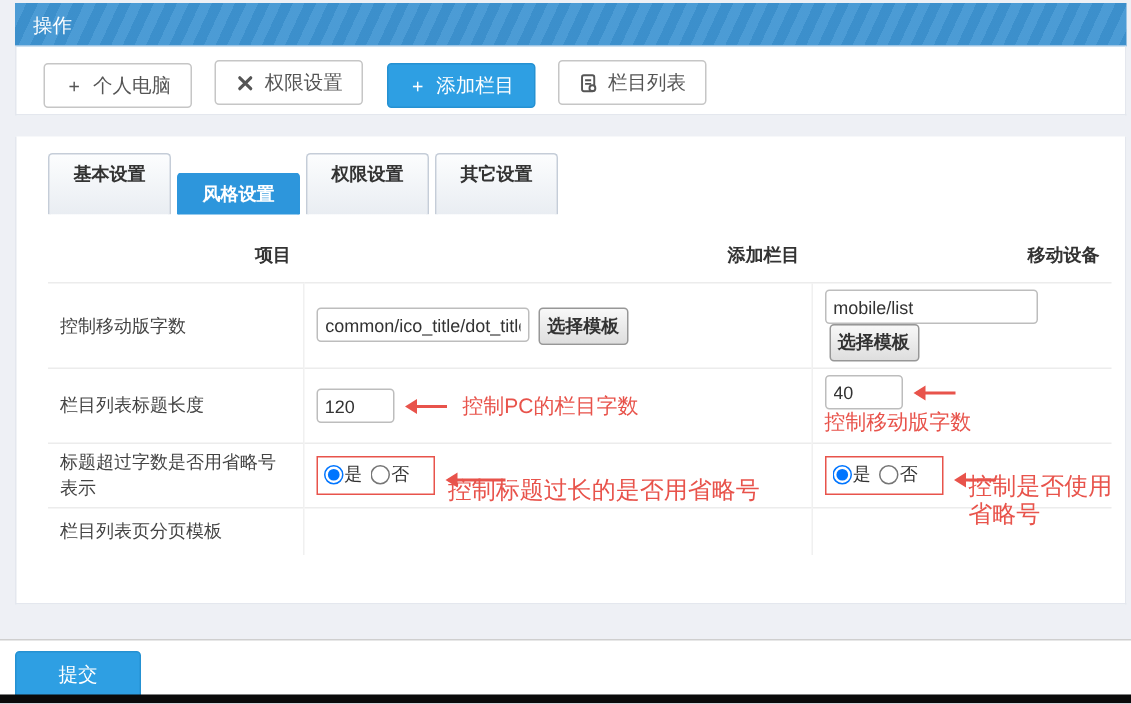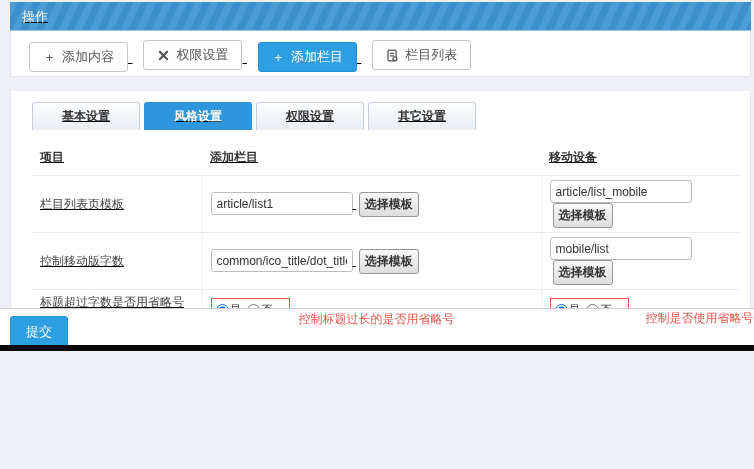--- a/index.html
+++ b/index.html
@@ -1,17 +1,17 @@
 <!DOCTYPE html>
 <html><head>
 <meta charset="utf-8">
 <style>
   * { margin:0; padding:0; box-sizing:border-box; }
   html,body { background:#eef0f5; font-family:"Liberation Sans","DejaVu Sans",sans-serif; }
-  .wrap { position:relative; width:754px; height:351px; background:#eef0f5; overflow:hidden;text-decoration:underline; }
+  .wrap { position:relative; width:754px; height:469px; background:#eef0f5; overflow:hidden; }
   .inner { margin:2px 3px 0 10px; }
 
   
   .bar {
     height:29px; line-height:29px; padding-left:12px;
     color:#fff; font-size:13px;
     background:#3e94d2;
     background-image:repeating-linear-gradient(115deg, rgba(255,255,255,0.07) 0 7px, rgba(0,0,0,0.03) 7px 14px);
     border-bottom:1px solid #9cc4e4;
   }
@@ -24,70 +24,70 @@
   }
   .btn .ic { display:inline-flex; width:13px; height:13px; align-items:center; justify-content:center; font-size:13px; }
   .btn.primary { background:#2e9fe3; border-color:#2591d2; color:#fff; }
 
   .gap { height:14px; }
 
   .panel { background:#fff; border:1px solid #e4e7ee; border-top:none; padding:7px 0 10px 0; height:312px; }
 
   .tabs { display:flex; gap:4px; margin:4px 0 0 21px; }
   .tab {
-    padding:5px 29px; font-size:12px; font-weight:bold; color:#333; cursor:pointer;
+    padding:5px 16px; font-size:12px; font-weight:bold; color:#333; cursor:pointer;
     border:1px solid #c5cdd8; border-bottom:none; border-radius:3px 3px 0 0;
     background:linear-gradient(#fcfdfe,#e9edf2);
   }
-  .tab.active { background:#2d96dc; border-color:#2d96dc; color:#fff; }
+  .tab.active { background:#2d96dc; border-color:#2d96dc; color:#fff;margin-top:13px; }
 
   table.cfg { margin:11px 0 0 21px; width:709px; border-collapse:collapse; font-size:12px; color:#444; table-layout:fixed; }
   table.cfg col.c-item { width:170px; }
   table.cfg col.c-pc { width:339px; }
-  table.cfg th { text-align:left; font-weight:bold; color:#333; padding:8px 8px 9px 8px; }
+  table.cfg th { text-align:right; font-weight:bold; color:#333; padding:8px 8px 9px 8px; }
   table.cfg td { padding:4px 8px; height:31px; border-top:1px solid #ececec; vertical-align:middle; position:relative; }
   table.cfg td.v { border-left:1px solid #f0f0f0; }
 
   .inp { width:142px; height:23px; border:1px solid #bdbdbd; border-radius:3px; padding:0 5px; font-size:12px; color:#333; background:#fff; }
   .inp.small { width:52px; }
   .btn-mini {
     background:linear-gradient(#f8f8f8,#dedede); border:1px solid #979797; border-radius:3px;
     padding:3px 5px; font-size:12px; font-weight:bold; color:#333; margin-left:3px; cursor:pointer; white-space:nowrap;
   }
 
   .radio-lbl { display:inline-flex; align-items:center; font-size:12px; color:#333; margin-right:2px; }
   .radio-lbl input { margin:0 1px 0 0; }
   .redbox { display:inline-block; border:1px solid #e8534b; padding:3px 14px 3px 4px; background:transparent; }
 
   .red-note { color:#e8534b; font-size:14px; white-space:nowrap; vertical-align:middle; }
   .arr { display:inline-block; position:relative; width:26px; height:2px; background:#e8534b; vertical-align:middle; margin:0 7px 0 6px; }
   .arr:before { content:''; position:absolute; left:-2px; top:-4px; width:0; height:0;
     border-top:5px solid transparent; border-bottom:5px solid transparent; border-right:8px solid #e8534b; }
   .arr.long { width:38px; }
-  .abs-note { position:absolute; z-index:6; color:#e8534b; font-size:12px; }
+  .abs-note { position:absolute; z-index:6; color:#e8534b; font-size:16px; }
   .abs-note.pc5 { left:96px; top:21px; white-space:nowrap; }
   .abs-note.mb5 { left:104px; top:19px; width:110px; white-space:normal; line-height:19px; }
 
   .footer { position:absolute; left:0; bottom:6px; width:754px; background:#fff; border-top:1px solid #cfcfcf; padding:7px 0 7px 10px; height:37px; }
-  .btn-submit { background:#2e9fe3; border:1px solid #2591d2; border-radius:3px; color:#fff; font-size:13px; padding:6px 15px; cursor:pointer; }
+  .btn-submit { background:#2e9fe3; border:1px solid #2591d2; border-radius:3px; color:#fff; font-size:13px; padding:6px 28px; cursor:pointer; }
   .blackbar { position:absolute; left:0; bottom:0; width:754px; height:6px; background:#0a0a0a; }
 </style>
 </head>
 <body>
 
 <div class="wrap">
   <div class="inner">
 
     <div class="bar">
       <span>操作</span>
     </div>
     <div class="toolbar">
       <button class="btn">
         <span class="ic">+</span>
-        <span>添加内容</span>
+        <span>个人电脑</span>
       </button>
       <button class="btn">
         <span class="ic">
           <svg width="13" height="13" viewBox="0 0 16 16">
               <path d="M3.5 12.5 L12.5 3.5 M3.5 3.5 L12.5 12.5" stroke="#555" stroke-width="2.6" stroke-linecap="round" fill="none"></path>
             </svg>
         </span>
         <span>权限设置</span>
       </button>
       <button class="btn primary">
@@ -123,45 +123,47 @@
             <col class="c-pc">
             <col>
           </colgroup>
         <tbody>
             <tr>
           <th>项目</th>
           <th>添加栏目</th>
           <th>移动设备</th>
         </tr>
 
-        <tr>
-          <td>栏目列表页模板</td>
-          <td class="v">
-            <input class="inp" value="article/list1" style="">
-            <button class="btn-mini">选择模板</button>
-          </td>
-          <td class="v">
-            <input class="inp" value="article/list_mobile" style="">
-            <button class="btn-mini">选择模板</button>
-          </td>
-        </tr>
 
 
         <tr>
           <td>控制移动版字数</td>
           <td class="v">
             <input class="inp" value="common/ico_title/dot_title_14px-" style="">
             <button class="btn-mini">选择模板</button>
           </td>
           <td class="v">
             <input class="inp" value="mobile/list" style="">
             <button class="btn-mini">选择模板</button>
           </td>
         </tr>
 
+        <tr>
+          <td>栏目列表标题长度</td>
+          <td class="v">
+            <input class="inp small" value="120" style="">
+            <span class="arr"></span>
+            <span class="red-note">控制PC的栏目字数</span>
+          </td>
+          <td class="v">
+            <input class="inp small" value="40" style="">
+            <span class="arr"></span>
+            <span class="red-note">控制移动版字数</span>
+          </td>
+        </tr>
 
         <tr>
           <td>标题超过字数是否用省略号表示</td>
           <td class="v">
             <span class="redbox">
               <label class="radio-lbl">
                 <input type="radio" name="ellipsis_pc" checked="" style="">
                 <span>是</span>
               </label>
               <label class="radio-lbl">

